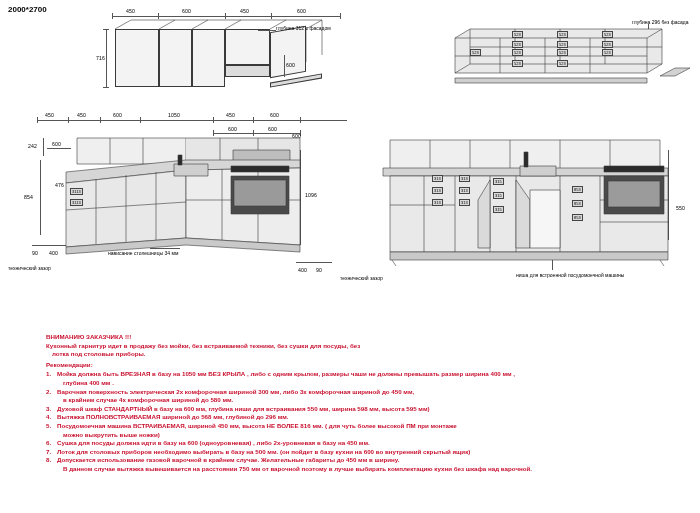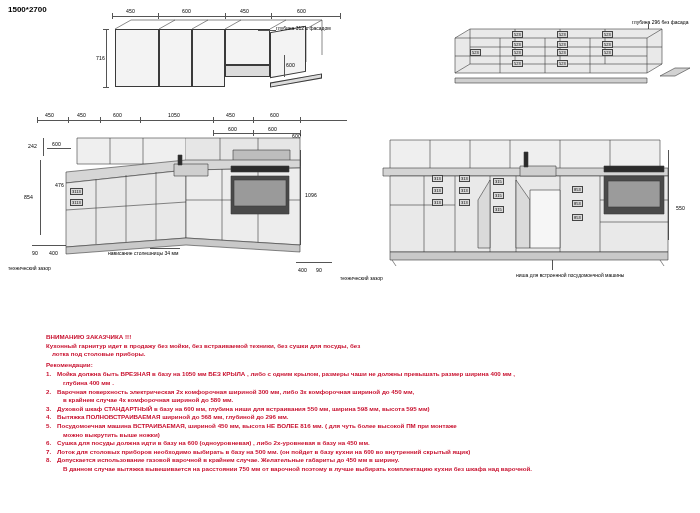--- a/index.html
+++ b/index.html
@@ -114,21 +114,21 @@
     display: block;
     padding-left: 0px;
   }
   .svgwrap { position: absolute; left: 0; top: 0; }
 </style>
 </head>
 <body>
 
 <div class="page">
 
-  <div class="title">1500*2700</div>
+  <div class="title">2000*2700</div>
 
   <div>
 
     <div class="hline" style="left:112px; top:16px; width:228px;"></div>
     <div class="vline" style="left:112px; top:13px; height:6px;"></div>
     <div class="vline" style="left:158px; top:13px; height:6px;"></div>
     <div class="vline" style="left:225px; top:13px; height:6px;"></div>
     <div class="vline" style="left:271px; top:13px; height:6px;"></div>
     <div class="vline" style="left:340px; top:13px; height:6px;"></div>
     <div class="dim" style="left:126px; top:8px;">450</div>

